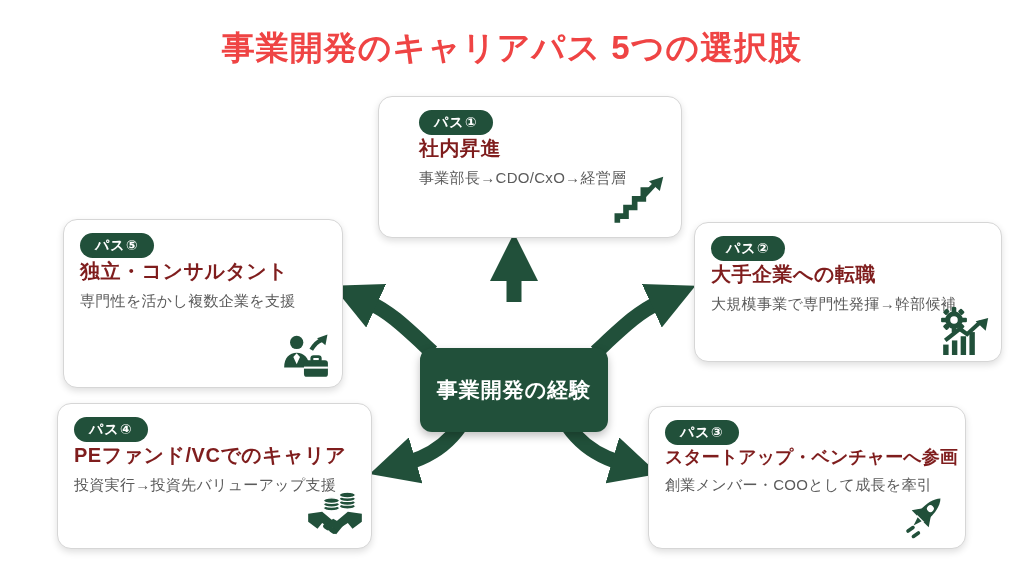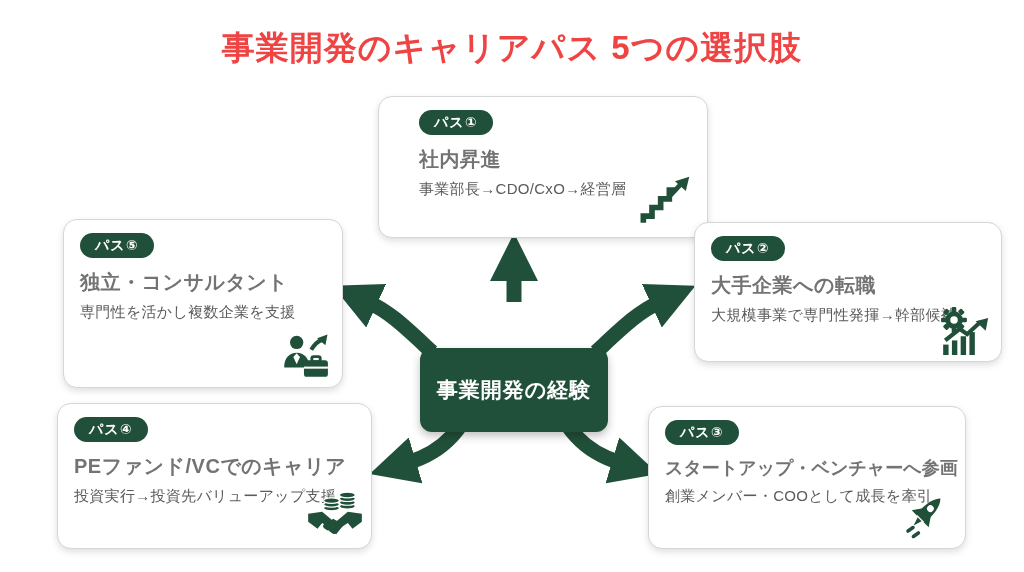--- a/index.html
+++ b/index.html
@@ -10,32 +10,32 @@
   }
   .main-title{
     position:absolute;left:0;top:26px;width:1024px;text-align:center;
     font-size:33px;font-weight:bold;color:#ef4444;letter-spacing:1px;
   }
   .card{
     position:absolute;background:#ffffff;border:1.5px solid #d6d6d6;
     border-radius:14px;box-shadow:0 3px 7px rgba(0,0,0,.13);
     padding:13px 16px;box-sizing:border-box;
   }
-  .card--p1{left:378px;top:96px;width:330px;height:142px;padding-left:40px;}
+  .card--p1{left:378px;top:96px;width:304px;height:142px;padding-left:40px;}
   .card--p2{left:694px;top:222px;width:308px;height:140px;}
   .card--p3{left:648px;top:406px;width:318px;height:143px;}
   .card--p4{left:57px;top:403px;width:315px;height:146px;}
   .card--p5{left:63px;top:219px;width:280px;height:169px;}
   .badge{
     display:inline-block;background:#21503a;color:#fff;
     font-size:14px;font-weight:bold;line-height:1;
     padding:5px 15px 6px;border-radius:999px;letter-spacing:1px;
   }
   .card-title{
-    margin-top:11px;font-size:20px;font-weight:bold;color:#737373;
+    font-size:20px;font-weight:bold;color:#7f1d1d;
     white-space:nowrap;letter-spacing:.5px;
   }
   .card--p3 .card-title{font-size:18px;letter-spacing:0;}
   .card-sub{
     margin-top:7px;font-size:15px;color:#5b5b5b;white-space:nowrap;letter-spacing:.3px;
   }
   .card-icon{position:absolute;}
   .icon-p1{right:16px;bottom:10px;}
   .icon-p2{right:12px;bottom:6px;}
   .icon-p3{right:14px;bottom:8px;}

